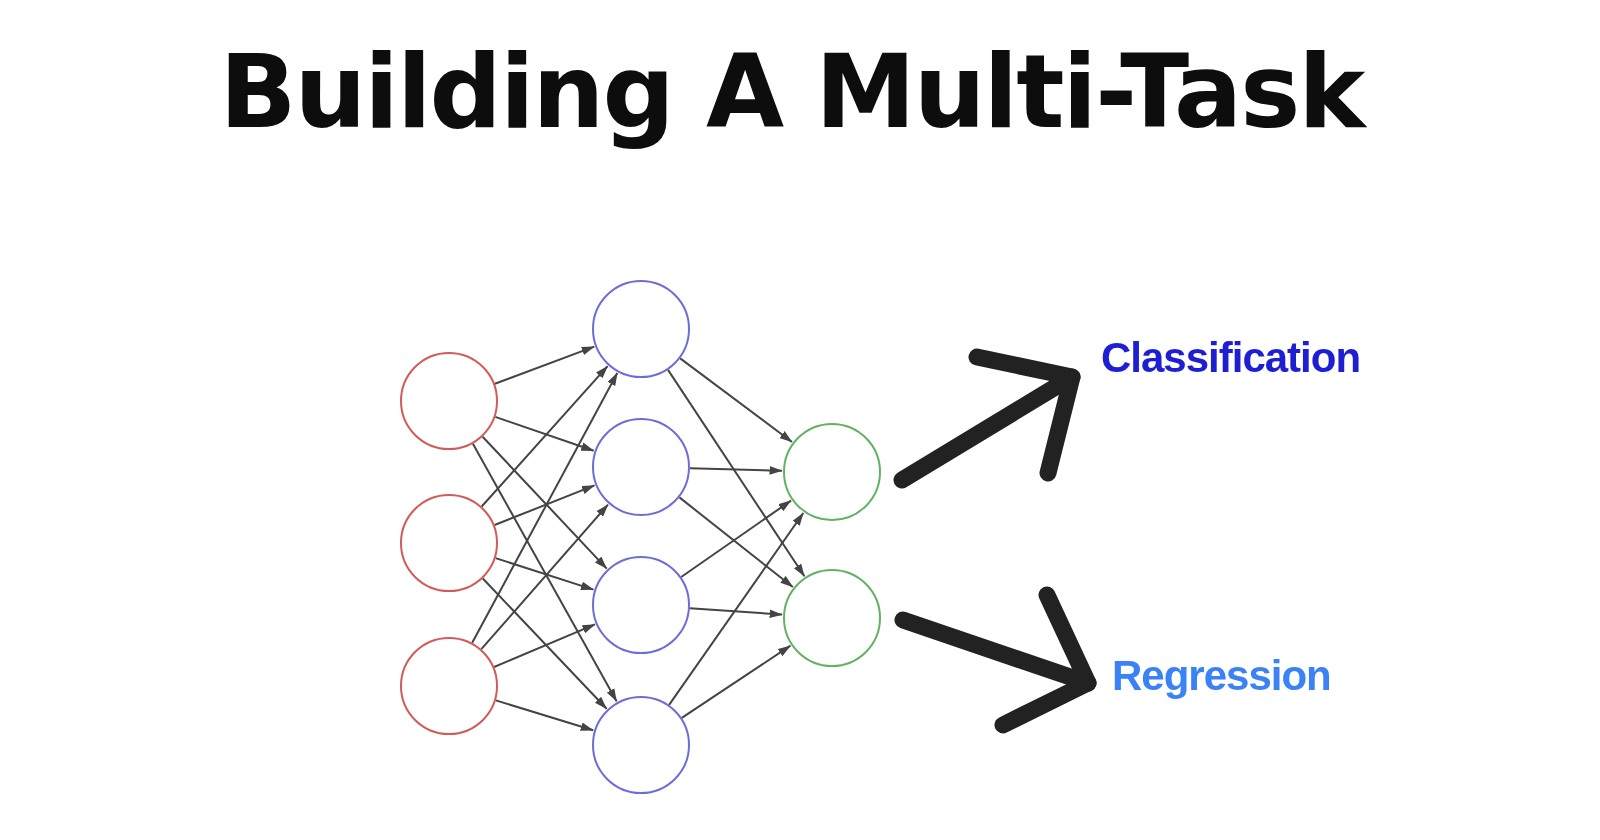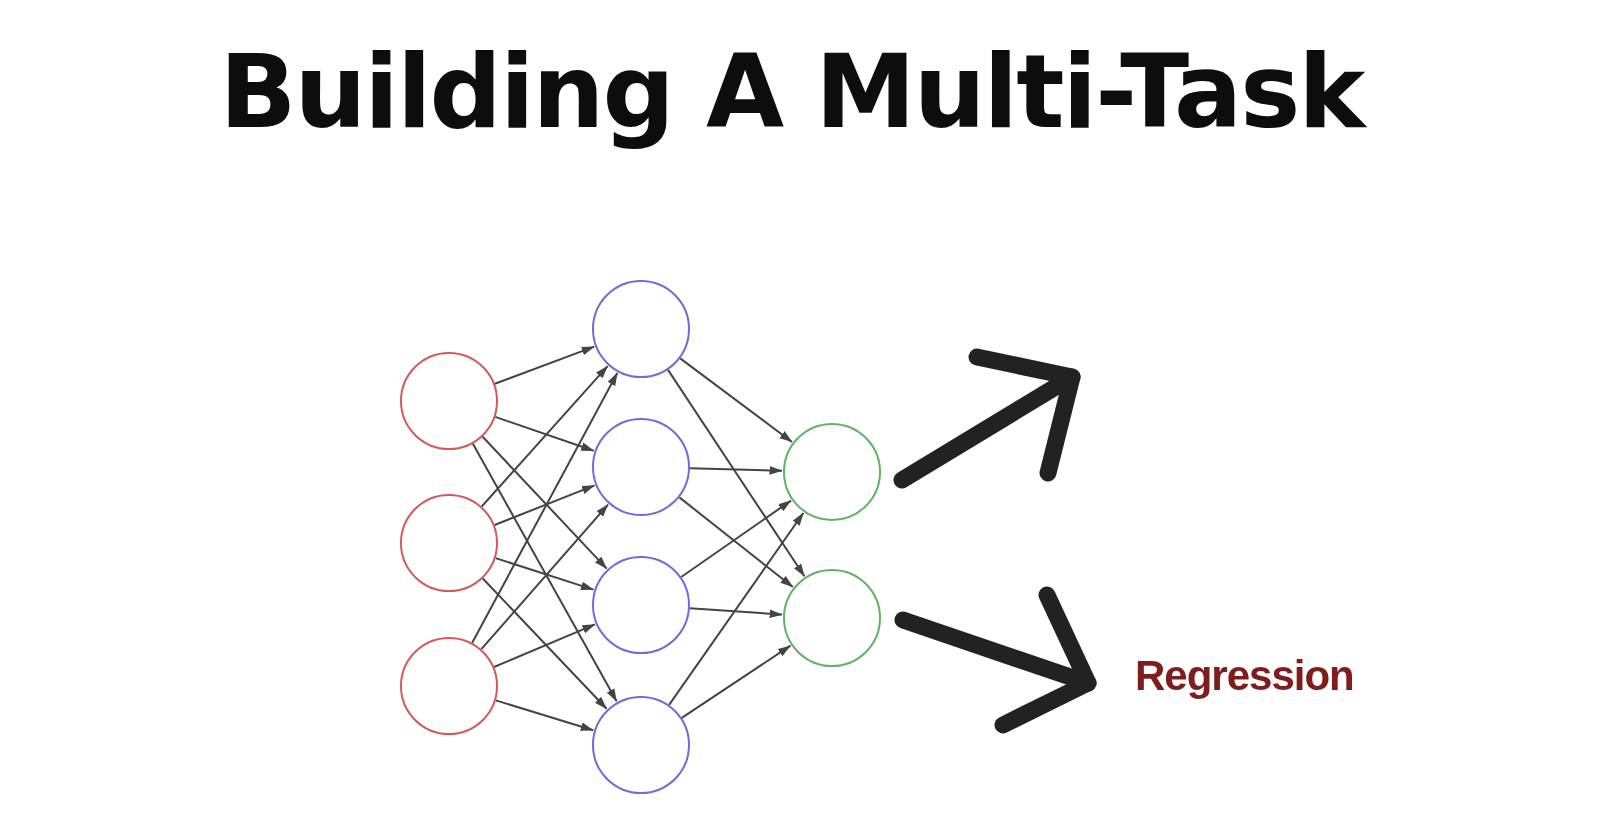--- a/index.html
+++ b/index.html
@@ -97,16 +97,17 @@
       <g fill="none" stroke="#222222" stroke-width="17" stroke-linecap="round" stroke-linejoin="round">
         <path d="M902,480 L1072,377"></path>
         <path d="M977,357 L1072,377 L1048,473"></path>
       </g>
       <g fill="none" stroke="#222222" stroke-width="17" stroke-linecap="round" stroke-linejoin="round">
         <path d="M903,620 L1088,683"></path>
         <path d="M1047,595 L1088,683 L1003,725"></path>
       </g>
     </svg>
 
+  <div class="out-label classification" style="color: rgb(30, 30, 210);">Classification</div>
 
-  <div class="out-label regression" style="color: #7f1d1d; margin-left: 23px;">Regression</div>
+  <div class="out-label regression" style="color: #3b82f6;">Regression</div>
 
 </div>
 
 </body></html>

